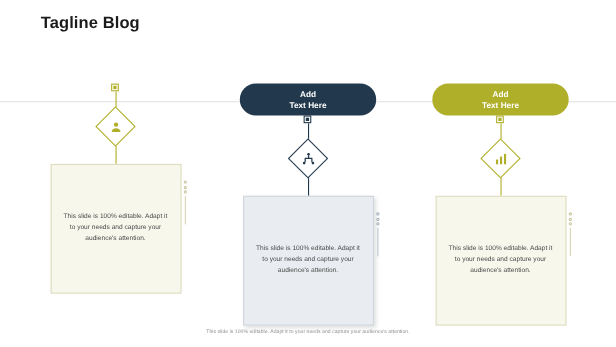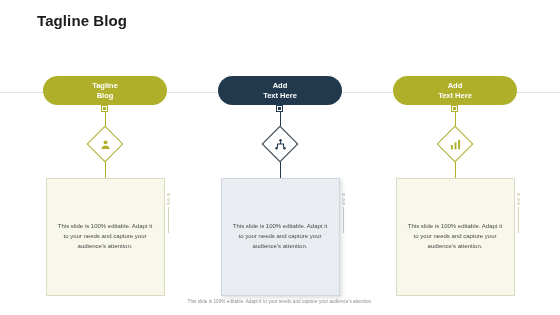--- a/index.html
+++ b/index.html
@@ -210,24 +210,20 @@
 <body>
 
 <h1 class="slide-title">Tagline Blog</h1>
 
 <div class="timeline-rule"></div>
 
 <div class="columns">
 
   <div class="column col-0">
 
-    <div class="pill" style="background:#b0af2a;">
-      <span class="pill-line">Tagline</span>
-      <span class="pill-line">Blog</span>
-    </div>
 
     <div class="stem-top">
       <div class="stem-line" style="background:#b0af2a;"></div>
       <div class="marker-square" style="border-color:#b0af2a;">
         <i style="background:#b0af2a;"></i>
       </div>
     </div>
 
     <div class="diamond-wrap">
       <div class="diamond" style="border-color:#b0af2a;"></div>

